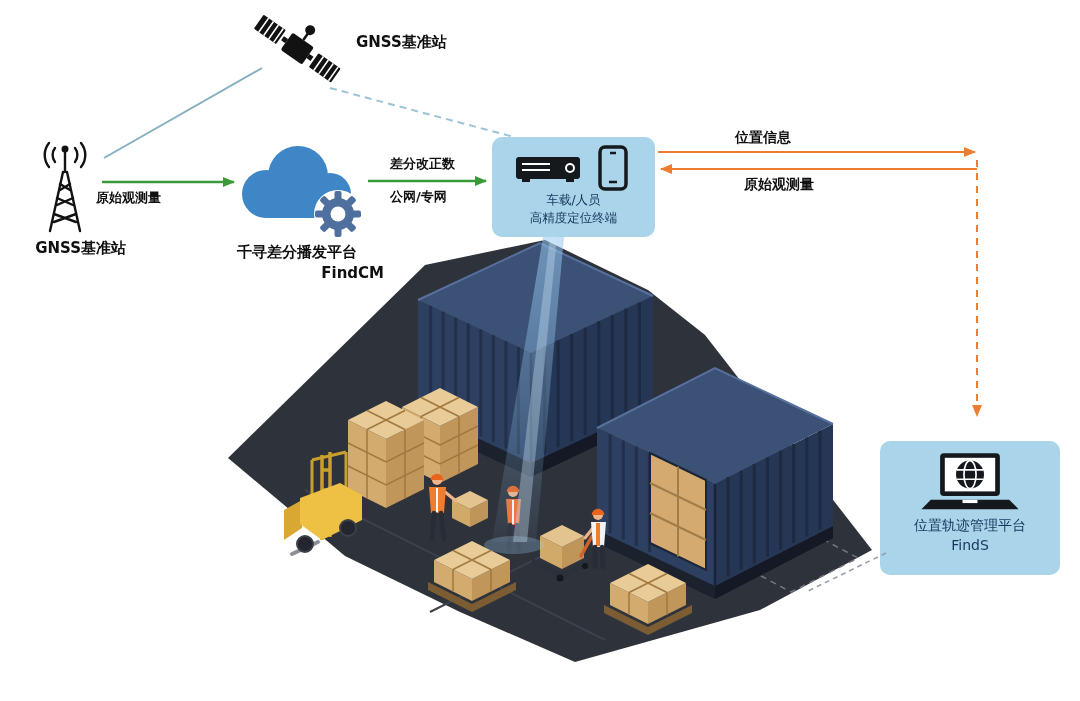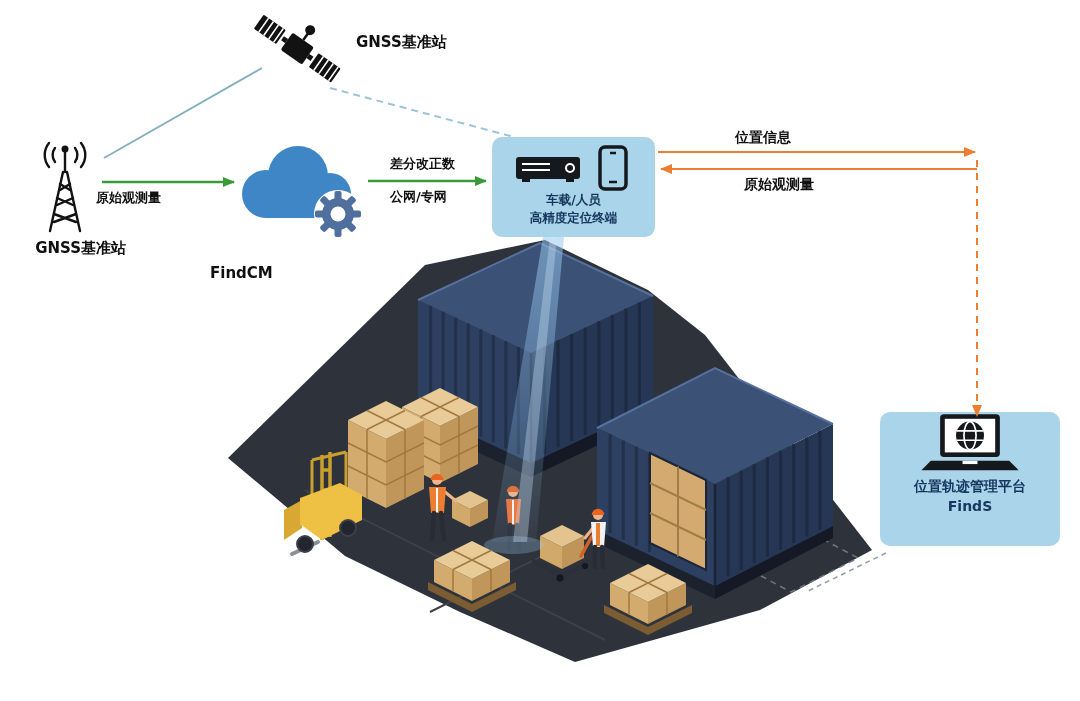--- a/index.html
+++ b/index.html
@@ -4,36 +4,36 @@
 <style>
   *{margin:0;padding:0;box-sizing:border-box}
   html,body{background:#fff}
   body{font-family:"DejaVu Sans","Liberation Sans",sans-serif;color:#111}
   #stage{position:relative;width:1080px;height:701px;background:#fff;overflow:hidden}
   #scene{position:absolute;left:0;top:0;width:1080px;height:701px;z-index:1}
   #connectors{position:absolute;left:0;top:0;width:1080px;height:701px;z-index:3;pointer-events:none}
   .icon{position:absolute;z-index:2;line-height:0}
   .label{position:absolute;z-index:4;font-weight:bold;white-space:nowrap;color:#101010}
   .panel{position:absolute;z-index:2;background:#a9d4e9;border-radius:10px;text-align:center;
-         color:#17375e;font-weight:bold;display:flex;flex-direction:column;align-items:center}
+         color:#17375e;font-weight:normal;display:flex;flex-direction:column;align-items:center}
   
   .ic-satellite{left:246px;top:6px;width:102px;height:86px}
   .lbl-satellite{left:356px;top:33px;font-size:15px}
   .ic-base{left:16px;top:134px;width:98px;height:102px}
   .lbl-base{left:4px;top:239px;width:122px;text-align:right;font-size:15px}
   .ic-cloud{left:228px;top:132px;width:142px;height:106px}
   .lbl-cloud1{left:210px;top:243px;width:174px;text-align:center;font-size:15px}
-  .lbl-cloud2{left:210px;top:264px;width:174px;text-align:left;font-size:15px}
+  .lbl-cloud2{left:210px;top:264px;width:174px;text-align:right;font-size:15px}
   .lbl-raw{left:96px;top:189px;font-size:13px}
   .lbl-corr1{left:390px;top:155px;font-size:13px}
   .lbl-corr2{left:390px;top:188px;font-size:13px}
   .lbl-pos{left:735px;top:129px;font-size:14px}
   .lbl-cmd{left:744px;top:176px;font-size:14px}
   .panel-terminal{left:492px;top:137px;width:163px;height:100px;padding-top:8px;font-size:12.5px;line-height:1.4}
-  .panel-finds{left:880px;top:412px;width:180px;height:134px;font-size:14px;line-height:1.45}
+  .panel-finds{left:880px;top:441px;width:180px;height:134px;padding-top:10px;font-size:14px;line-height:1.45}
 </style>
 </head>
 <body>
 
 <div id="stage">
 
   <svg id="scene" viewBox="0 0 1080 701">
     <defs>
       <linearGradient id="beamGrad" x1="0" y1="0" x2="0" y2="1">
         <stop offset="0" stop-color="rgba(150,200,240,0.55)"></stop>
@@ -221,20 +221,21 @@
             <rect x="-3.5" y="-23" width="7" height="10" rx="2" transform="rotate(225)"></rect>
             <rect x="-3.5" y="-23" width="7" height="10" rx="2" transform="rotate(270)"></rect>
             <rect x="-3.5" y="-23" width="7" height="10" rx="2" transform="rotate(315)"></rect>
           </g>
           <circle cx="0" cy="0" r="16"></circle>
           <circle cx="0" cy="0" r="7.5" fill="#ffffff"></circle>
         </g>
       </g>
     </svg>
   </div>
+  <div class="label lbl-cloud1">千寻差分播发平台</div>
   <div class="label lbl-cloud2">FindCM</div>
 
   <div class="panel panel-terminal">
     <svg width="120" height="46" viewBox="0 0 120 46">
       <g>
         <rect x="2" y="12" width="64" height="22" rx="3" fill="#15181c"></rect>
         <path d="M8 19 H36 M8 25 H36" stroke="#ffffff" stroke-width="2"></path>
         <circle cx="56" cy="23" r="4" fill="none" stroke="#ffffff" stroke-width="2"></circle>
         <rect x="8" y="34" width="8" height="3" fill="#15181c"></rect>
         <rect x="52" y="34" width="8" height="3" fill="#15181c"></rect>

